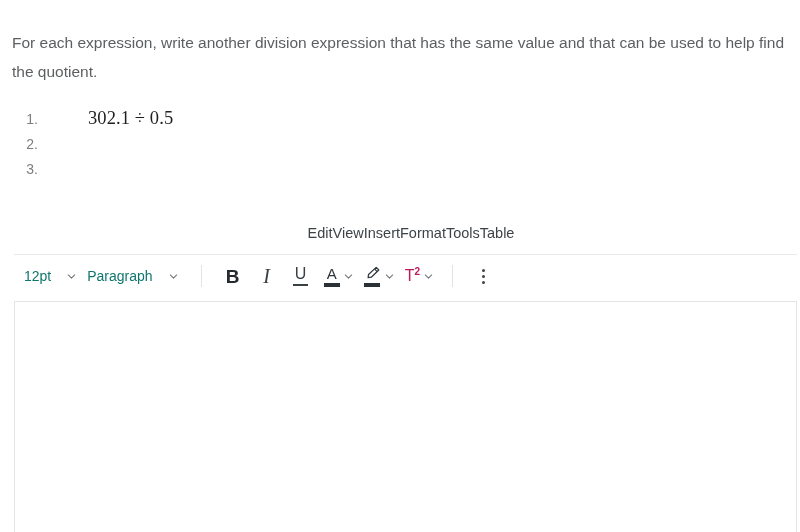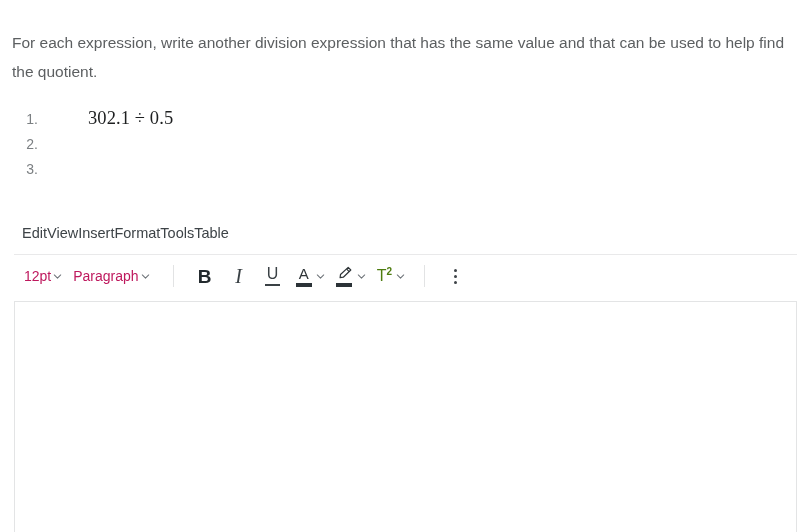--- a/index.html
+++ b/index.html
@@ -56,20 +56,21 @@
   
   .editor {
     margin-top: 36px;
   }
 
   .menubar {
     display: flex;
     align-items: center;
     padding: 0 0 0 22px;
     height: 30px;
+    justify-content: center;
   }
   .menu-item {
     color: #3d4347;
     font-size: 14.5px;
     cursor: default;
     white-space: nowrap;
   }
 
   .tb-divider-h {
     height: 1px;
@@ -80,22 +81,22 @@
   .toolbar {
     display: flex;
     align-items: center;
     height: 42px;
     padding-left: 22px;
     gap: 0;
   }
   .tb-select {
     display: flex;
     align-items: center;
-    gap: 1px;
-    color: #be185d;
+    gap: 15px;
+    color: #0f766e;
     font-size: 14px;
     padding: 4px 8px 4px 2px;
     cursor: default;
     white-space: nowrap;
   }
   .tb-sep {
     width: 1px;
     height: 22px;
     background: #e2e3e4;
     margin: 0 14px;
@@ -172,21 +173,21 @@
     margin-top: 2px;
   }
   .icon-stack {
     display: flex;
     flex-direction: column;
     align-items: center;
   }
   .glyph-sup {
     font-family: "Liberation Sans", sans-serif;
     font-size: 16px;
-    color: #4d7c0f;
+    color: #be185d;
     line-height: 1;
   }
   .glyph-sup sup {
     font-size: 10px;
     font-weight: bold;
   }
   .kebab {
     display: flex;
     flex-direction: column;
     gap: 3px;

